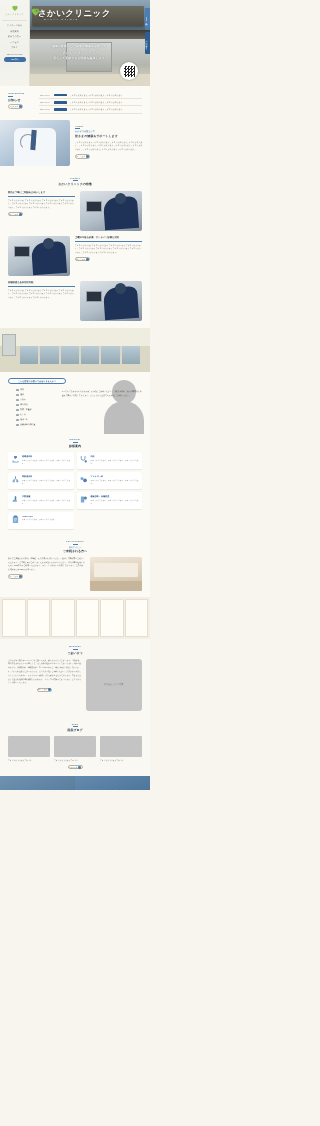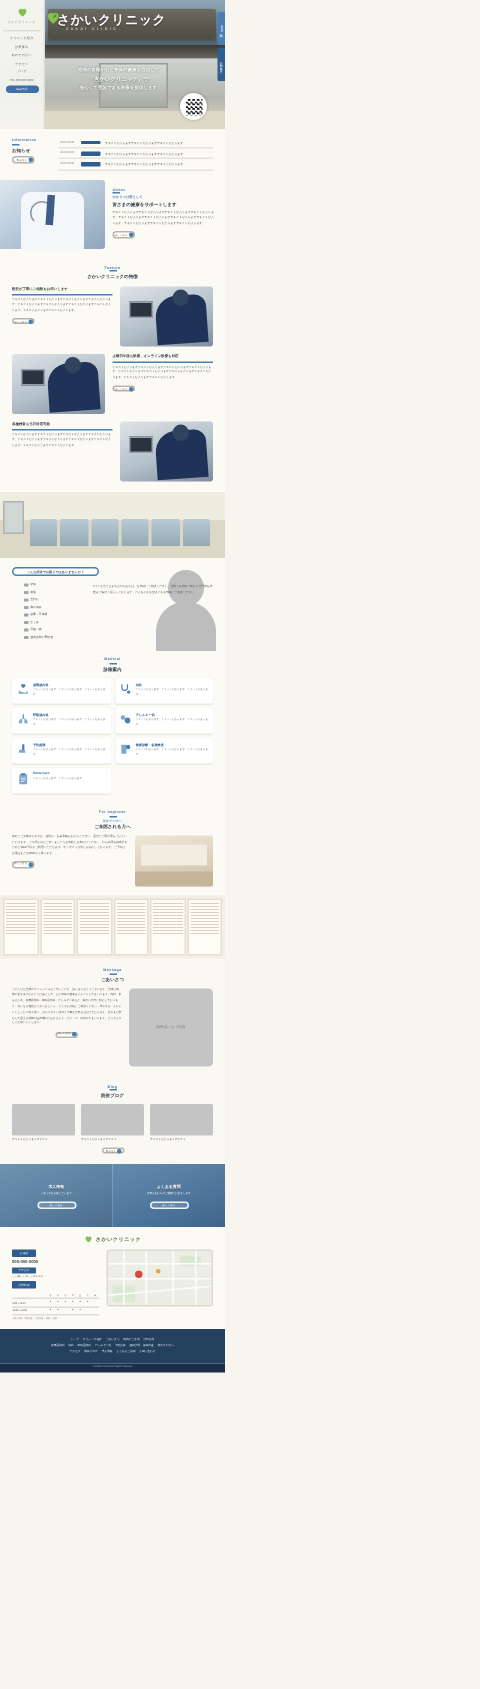--- a/index.html
+++ b/index.html
@@ -1,18 +1,18 @@
 <!DOCTYPE html>
 <html><head>
 <meta charset="utf-8">
 <style>
   *{margin:0;padding:0;box-sizing:border-box}
   html,body{width:150px;height:1126px;overflow:hidden}
   body{font-family:"Liberation Sans",sans-serif;background:#f7f5ee;font-size:2.4px;color:#3b3b3b;position:relative}
-  .page{width:150px;height:1126px;position:relative;overflow:hidden}
+  .page{width:150px;height:790px;position:relative;overflow:hidden}
 
   
   .hero{position:relative;height:86px;width:150px;overflow:hidden;
         background:linear-gradient(175deg,#c9cfd2 0%,#b7bcbd 28%,#9aa0a0 48%,#8e9392 62%,#b9b9b2 78%,#cfcec4 100%)}
   .hero .bld{position:absolute;left:30px;top:0;right:0;height:30px;
         background:linear-gradient(180deg,#8fa6b6,#6f8796 60%,#55646e)}
   .hero .sign{position:absolute;left:32px;top:6px;right:6px;height:20px;border-radius:1px;
         background:linear-gradient(180deg,#6d6a5f,#4e4b43);box-shadow:0 1px 2px rgba(0,0,0,.3)}
   .hero .awn{position:absolute;left:30px;top:30px;right:0;height:9px;
         background:linear-gradient(180deg,#3c3a36,#6a665d)}

